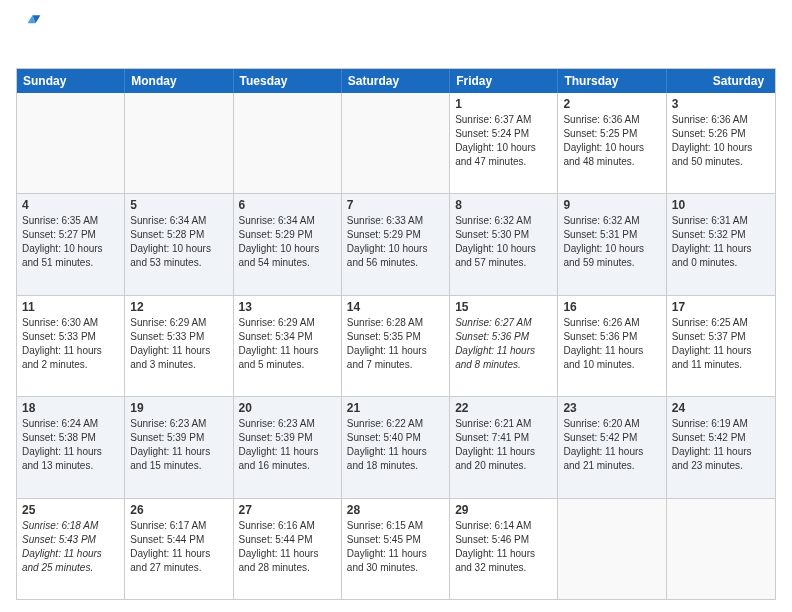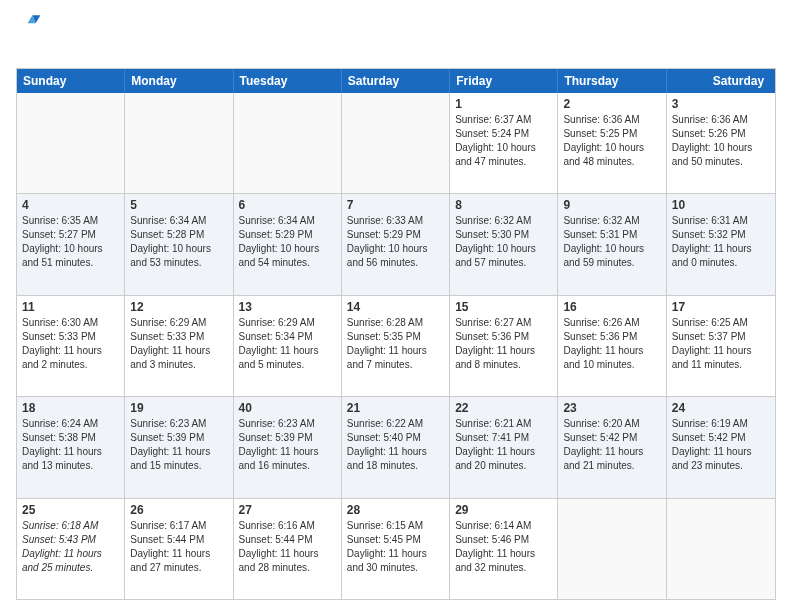--- a/index.html
+++ b/index.html
@@ -244,21 +244,21 @@
           </div>
           <div class="cal-cell">
             <div class="day-number">14</div>
             <div class="day-info" style="white-space: pre-line;">Sunrise: 6:28 AM
 Sunset: 5:35 PM
 Daylight: 11 hours
 and 7 minutes.</div>
           </div>
           <div class="cal-cell">
             <div class="day-number">15</div>
-            <div class="day-info" style="white-space: pre-line;">Sunrise: 6:27 AM
+            <div class="day-info" style="white-space: pre-line; font-style: italic;">Sunrise: 6:27 AM
 Sunset: 5:36 PM
 Daylight: 11 hours
 and 8 minutes.</div>
           </div>
           <div class="cal-cell">
             <div class="day-number">16</div>
             <div class="day-info" style="white-space: pre-line;">Sunrise: 6:26 AM
 Sunset: 5:36 PM
 Daylight: 11 hours
 and 10 minutes.</div>
@@ -280,21 +280,21 @@
 and 13 minutes.</div>
           </div>
           <div class="cal-cell">
             <div class="day-number">19</div>
             <div class="day-info" style="white-space: pre-line;">Sunrise: 6:23 AM
 Sunset: 5:39 PM
 Daylight: 11 hours
 and 15 minutes.</div>
           </div>
           <div class="cal-cell">
-            <div class="day-number">40</div>
+            <div class="day-number">20</div>
             <div class="day-info" style="white-space: pre-line;">Sunrise: 6:23 AM
 Sunset: 5:39 PM
 Daylight: 11 hours
 and 16 minutes.</div>
           </div>
           <div class="cal-cell">
             <div class="day-number">21</div>
             <div class="day-info" style="white-space: pre-line;">Sunrise: 6:22 AM
 Sunset: 5:40 PM
 Daylight: 11 hours

